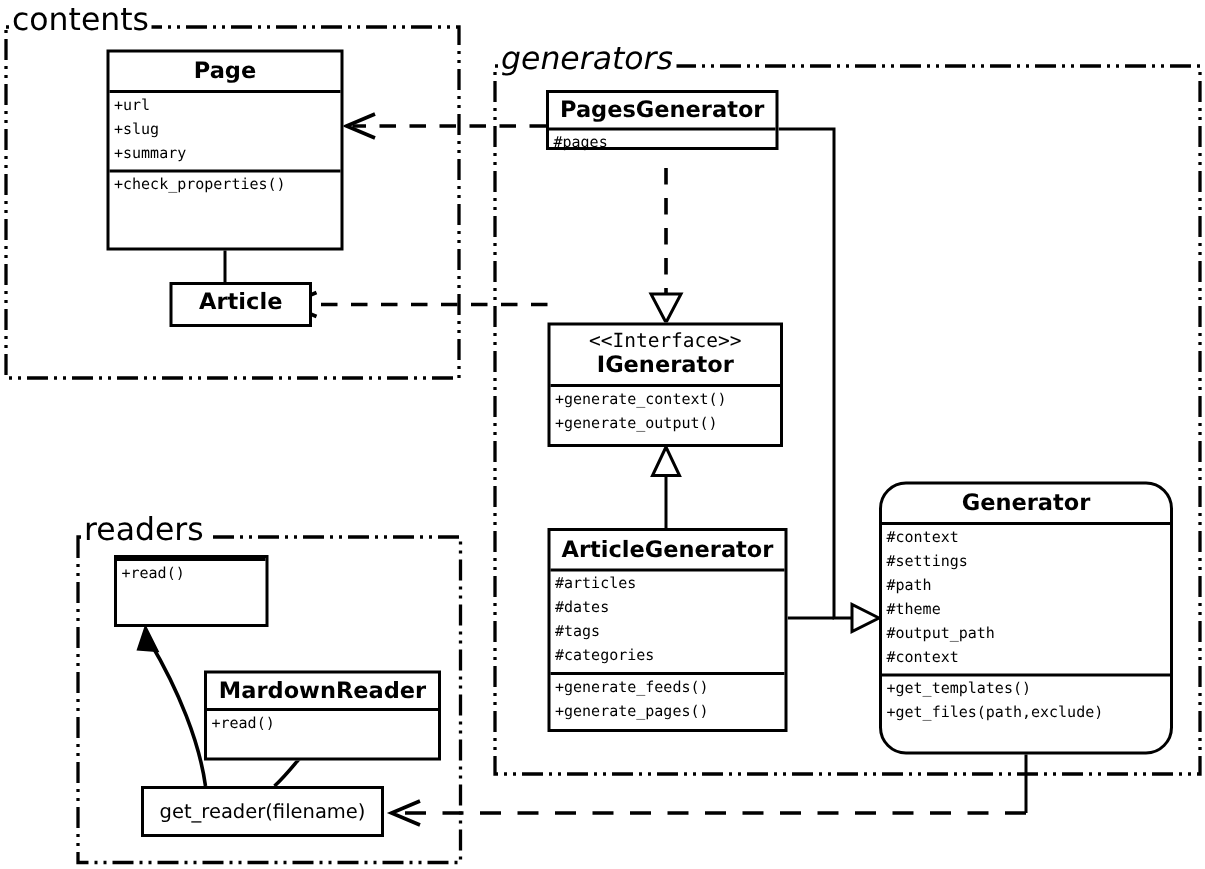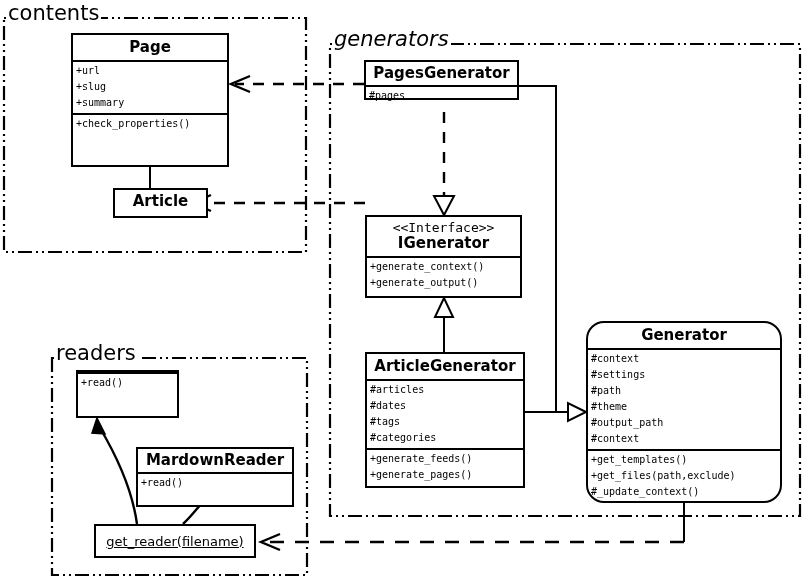--- a/index.html
+++ b/index.html
@@ -69,21 +69,20 @@
     border: 2px solid #000;
     background: #fff;
     box-sizing: border-box;
     display: flex;
     align-items: center;
     justify-content: center;
     font-family: "DejaVu Sans", sans-serif;
     font-size: 13px;
     color: #000;
     z-index: 4;
-    text-decoration: underline;
   }
 </style>
 </head>
 <body>
 
 <svg id="canvas" viewBox="0 0 803 579" xmlns="http://www.w3.org/2000/svg">
 
   <g>
     <path d="M 4 18 L 306 18 L 306 252 L 4 252 Z" fill="none" stroke="#000" stroke-width="2.2" stroke-dasharray="14 4 2 4 2 4"></path>
   </g>
@@ -201,21 +200,20 @@
     <div>#context</div>
     <div>#settings</div>
     <div>#path</div>
     <div>#theme</div>
     <div>#output_path</div>
     <div>#context</div>
   </div>
   <div class="uml-compart">
     <div>+get_templates()</div>
     <div>+get_files(path,exclude)</div>
-    <div>#_update_context()</div>
   </div>
 </div>
 
 <div class="uml-box" style="left:76px; top:370px; width:103px; height:48px;">
   <div class="uml-compart">
     <div>+read()</div>
   </div>
 </div>
 
 <div class="uml-box" style="left:136px; top:430px; width:158px; height:60px;margin-top:17px;">

